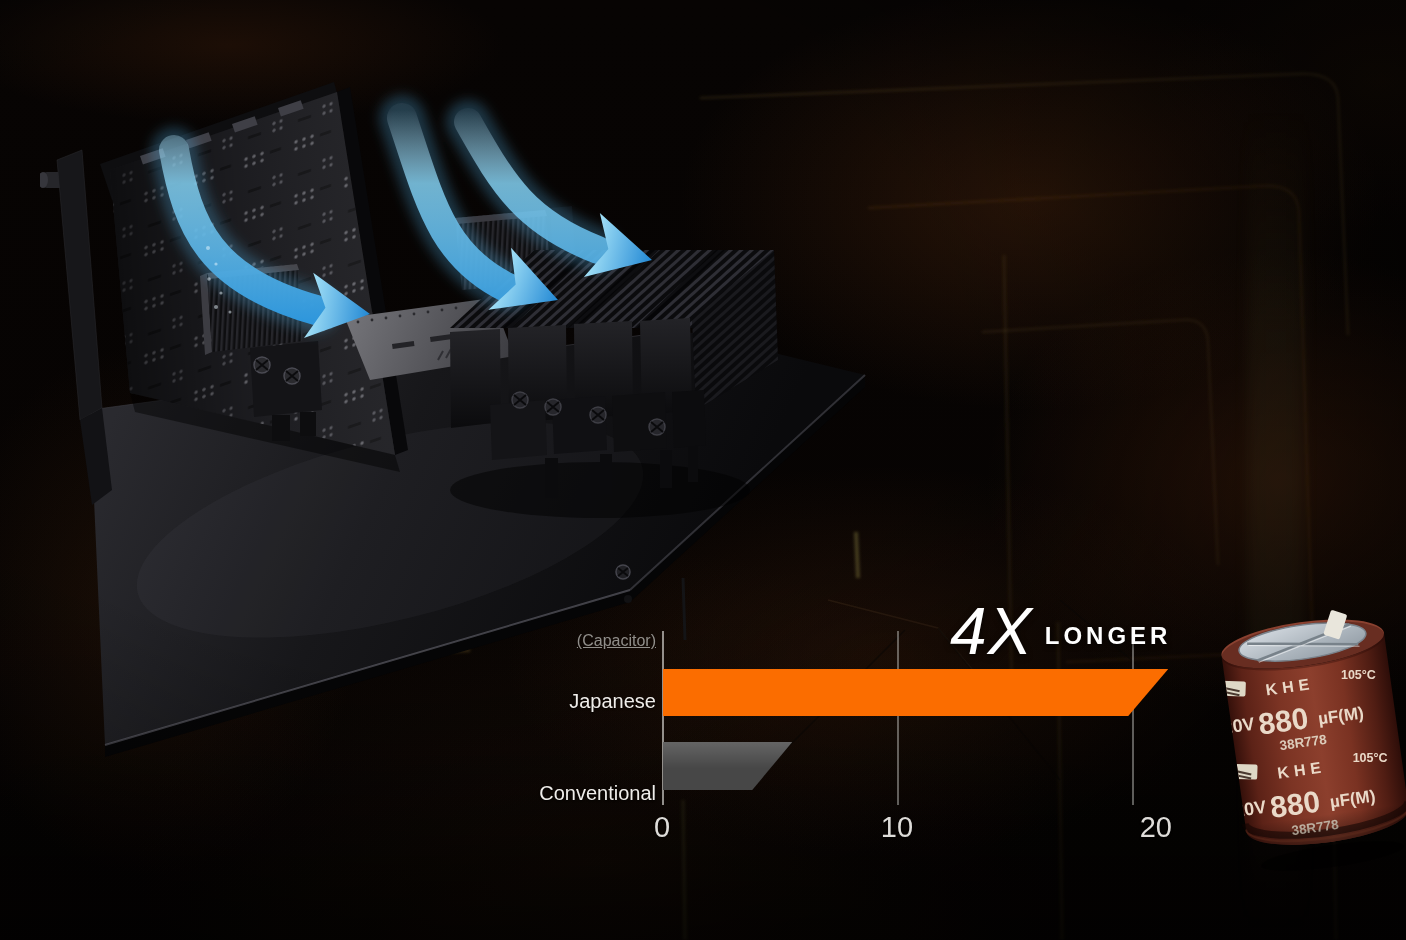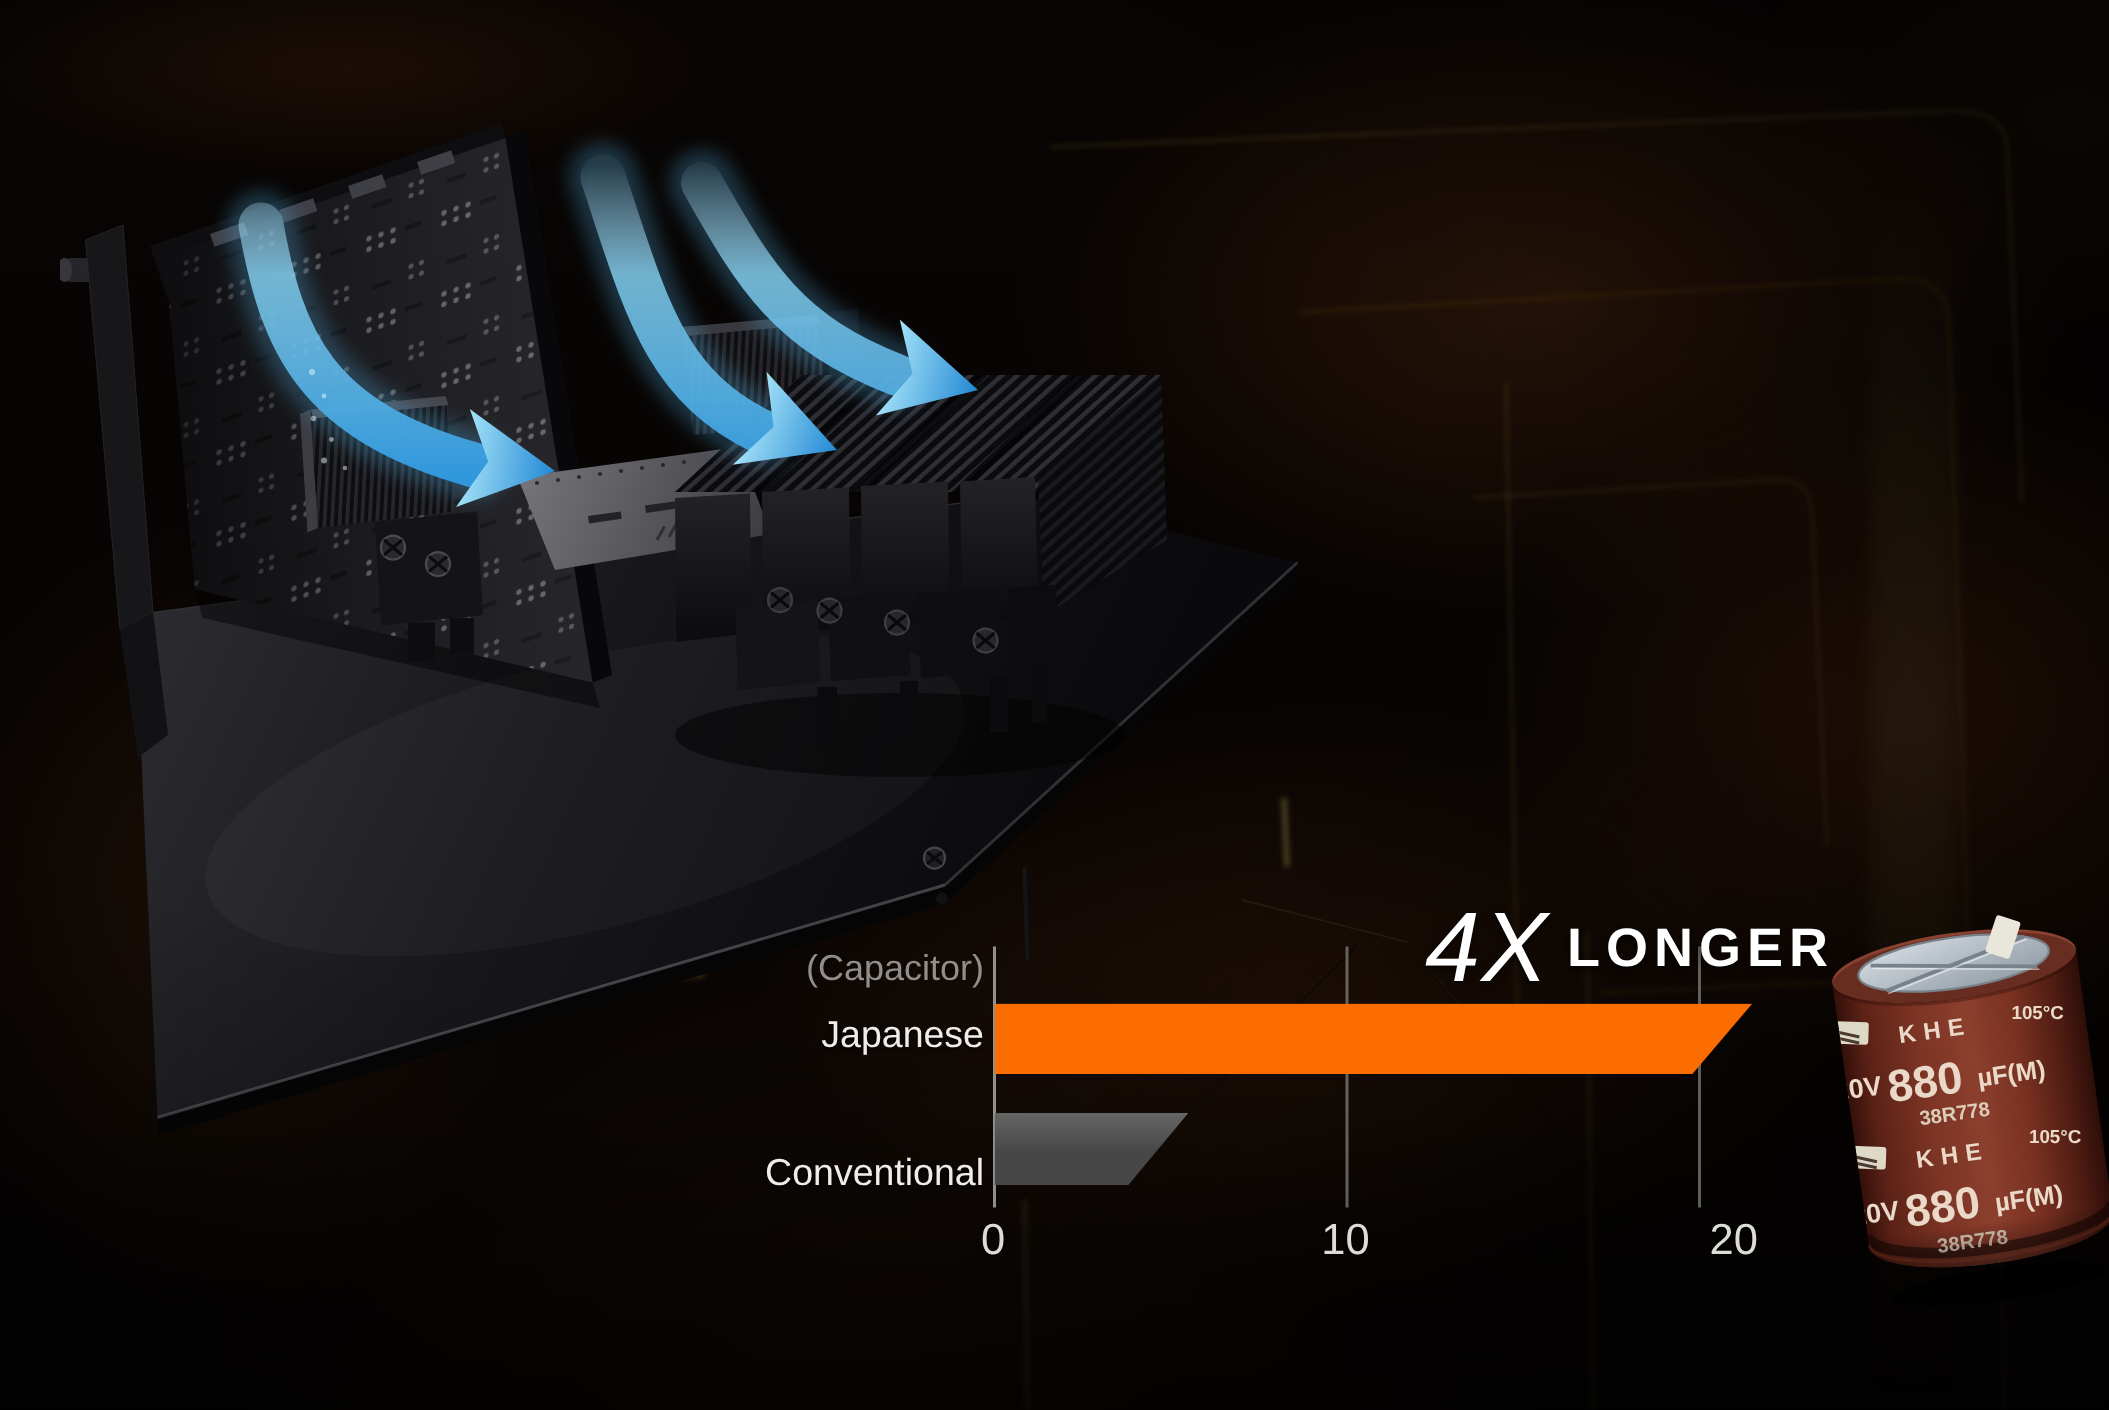--- a/index.html
+++ b/index.html
@@ -32,32 +32,32 @@
   }
   
   .gridline{position:absolute;top:631px;height:174px;width:2px;background:rgba(205,203,200,.45);}
   #grid-0{left:662px;background:rgba(218,216,212,.65);}
   #grid-1{left:897px;}
   #grid-2{left:1132px;}
   .bar{position:absolute;left:663px;height:47px;
        clip-path:polygon(0 0,100% 0,calc(100% - 40px) 100%,0 100%);}
   #bar-0{top:669px;}
   #bar-1{top:742px;height:48px;background-image:linear-gradient(rgba(255,255,255,.16),rgba(255,255,255,0) 55%);}
-  .row-label{position:absolute;right:750px;color:#efedea;font-size:25px;white-space:nowrap;text-shadow:0 1px 2px rgba(0,0,0,.8);}
+  .row-label{position:absolute;right:750px;color:#efedea;font-size:20px;white-space:nowrap;text-shadow:0 1px 2px rgba(0,0,0,.8);margin-top:14px;}
   #label-japanese{top:676px;}
   #label-conventional{top:768px;}
-  .unit-label{position:absolute;right:750px;top:632px;color:#918f8b;font-size:24px;white-space:nowrap;}
+  .unit-label{position:absolute;right:750px;top:632px;color:#918f8b;font-size:16px;white-space:nowrap;text-decoration:underline;}
   .tick{position:absolute;top:811px;width:80px;text-align:center;color:#dedcd9;font-size:29px;text-shadow:0 1px 2px rgba(0,0,0,.8);}
   #tick-0{left:622px;}
   #tick-1{left:857px;}
   #tick-2{left:1092px;text-align:right;}
   .annotation{position:absolute;left:950px;top:598px;color:#fff;white-space:nowrap;}
   .annotation .big{font-size:66px;font-weight:normal;font-style:italic;letter-spacing:1px;line-height:1;
                    text-shadow:0 2px 6px rgba(0,0,0,.7);}
-  .annotation .small{font-size:36px;font-weight:bold;letter-spacing:4px;margin-left:12px;
+  .annotation .small{font-size:24px;font-weight:bold;letter-spacing:4px;margin-left:12px;
                      text-shadow:0 2px 5px rgba(0,0,0,.7);vertical-align:10px;}
 </style>
 </head>
 <body>
 
 <div class="stage">
 
   <svg class="abs" style="left:0;top:0;" width="1406" height="940" viewBox="0 0 1406 940">
     <defs>
       <filter id="blur2" x="-20%" y="-20%" width="140%" height="140%">

